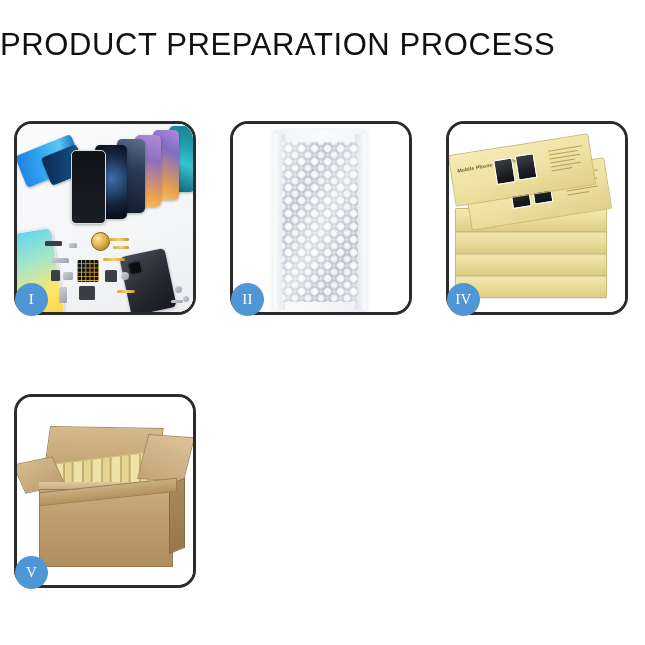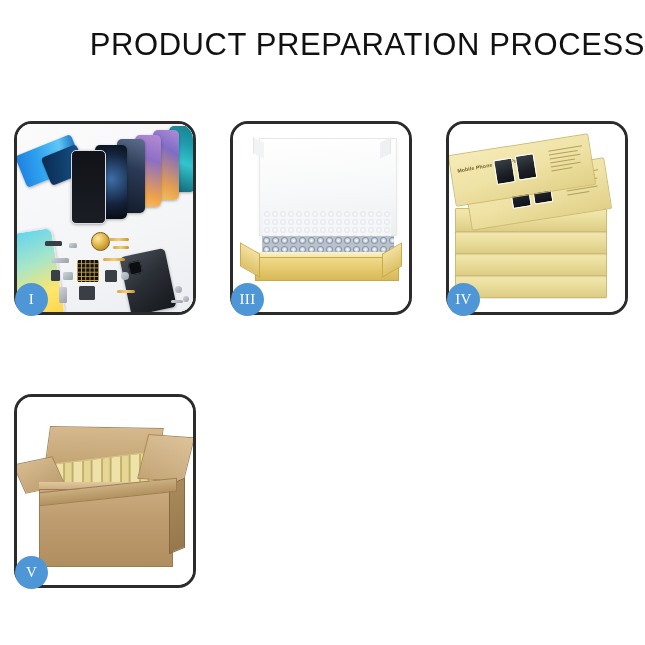--- a/index.html
+++ b/index.html
@@ -12,21 +12,21 @@
     height: 645px;
     font-family: "Liberation Sans", sans-serif;
     overflow: hidden;
     position: relative;
   }
 
   
   .header {
     width: 645px;
     padding-top: 27px;
-    text-align: right;
+    text-align: left;
   }
   .main-title {
     font-family: "Liberation Sans", sans-serif;
     font-size: 31px;
     font-weight: 400;
     letter-spacing: 0.6px;
     color: #111111;
     line-height: 36px;
     margin: 0;
     white-space: nowrap;
@@ -556,35 +556,33 @@
       <div class="part dark" style="left:62px;  top:162px; width:16px; height:14px;"></div>
       <div class="part silver" style="left:42px;  top:163px; width:8px;  height:16px;"></div>
       <div class="part gold flex" style="left:100px; top:166px; width:18px;"></div>
       <div class="part silver round" style="left:158px; top:162px; width:7px; height:7px;"></div>
       <div class="part silver round" style="left:166px; top:172px; width:6px; height:6px;"></div>
       <div class="part silver" style="left:154px; top:176px; width:12px; height:3px;"></div>
     </div>
     <div class="badge">I</div>
   </div>
 
-
   <div class="panel">
     <div class="panel-inner">
-      <div class="b3-lid"></div>
-      <div class="b3-lid-fold-l"></div>
-      <div class="b3-lid-fold-r"></div>
-      <div class="b3-foam"></div>
-      <div class="b3-inner-bubble"></div>
-      <div class="b3-rim"></div>
-      <div class="b3-front"></div>
-      <div class="b3-front-fold-l"></div>
-      <div class="b3-front-fold-r"></div>
+      <div class="bw-wrap">
+        <div class="bw-edge-l"></div>
+        <div class="bw-edge-r"></div>
+        <div class="bw-sheet"></div>
+        <div class="bw-sheet2"></div>
+        <div class="bw-gloss"></div>
+      </div>
     </div>
-    <div class="badge">III</div>
+    <div class="badge">II</div>
   </div>
+
 
   <div class="panel">
     <div class="panel-inner">
       <div class="stk-box stk-b1"></div>
       <div class="stk-box stk-b2"></div>
       <div class="stk-box stk-b3"></div>
       <div class="stk-box stk-b4"></div>
 
       <div class="stk-top2">
         <div class="lid-face"></div>

